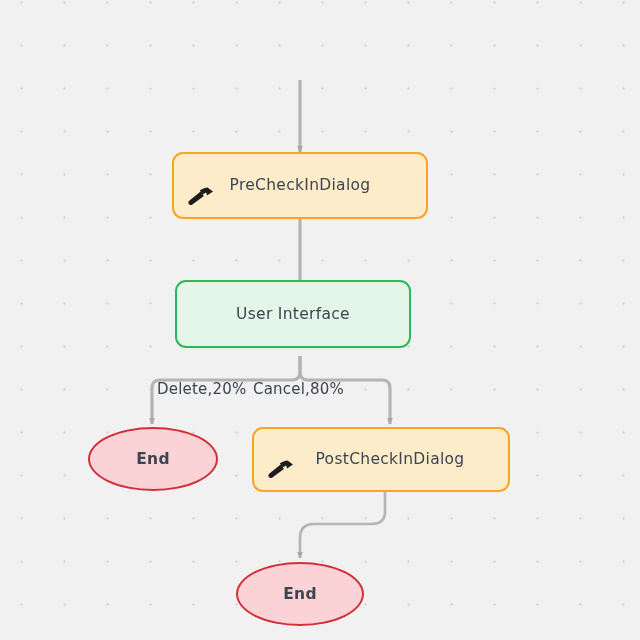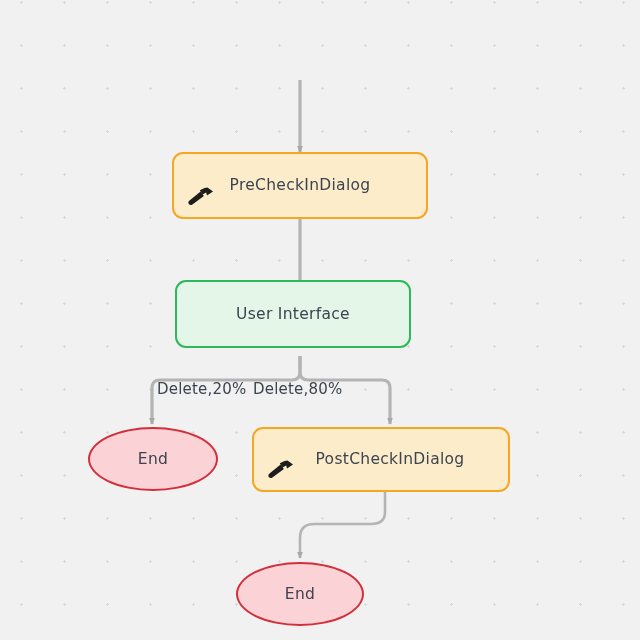--- a/index.html
+++ b/index.html
@@ -44,20 +44,21 @@
   .ellipse {
     border-radius: 50%;
   }
   .ellipse-start {
     border: 2.6px solid #2eb85c;
     background: #e3f6e8;
   }
   .ellipse-end {
     border: 2.8px solid #d32f3a;
     background: #fbd2d6;
+    font-weight: bold;
   }
   .box {
     border-radius: 11px;
   }
   .box-orange {
     border: 2.4px solid #f5a623;
     background: #fdecca;
   }
   .box-green {
     border: 2.6px solid #2eb85c;
@@ -112,21 +113,21 @@
                C2.0,18.8 2.3,17.2 3.5,16.4 z" fill="#1d1d1d"></path>
     </svg>
   </div>
 
   <div class="node box box-green" style="left:168px; top:280px; width:236px; height:68px;margin-left:7px;">
     <span class="node-label">User Interface</span>
   </div>
 
   <div class="edge-label" style="left:157px; top:380px;">Delete,20%</div>
 
-  <div class="edge-label" style="left:253px; top:380px;">Delete,80%</div>
+  <div class="edge-label" style="left:253px; top:380px;">Cancel,80%</div>
 
   <div class="node ellipse ellipse-end" style="left:88px; top:427px; width:130px; height:64px;">
     <span class="node-label">End</span>
   </div>
 
   <div class="node box box-orange" style="left:252px; top:427px; width:258px; height:65px;padding-left:18px;">
     <span class="node-label">PostCheckInDialog</span>
     <svg class="tool-icon" viewBox="0 0 30 26">
       <path d="M21.5,3.5 L27,7.5 L21,11.5 L20.2,8.4 L16.5,10.5 L13.8,6.3 L18.6,4.0 z" fill="#1d1d1d"></path>
       <path d="M14.6,7.6 L17.9,12.0 L6.4,20.6 C5.2,21.5 3.6,21.2 2.8,20.0

